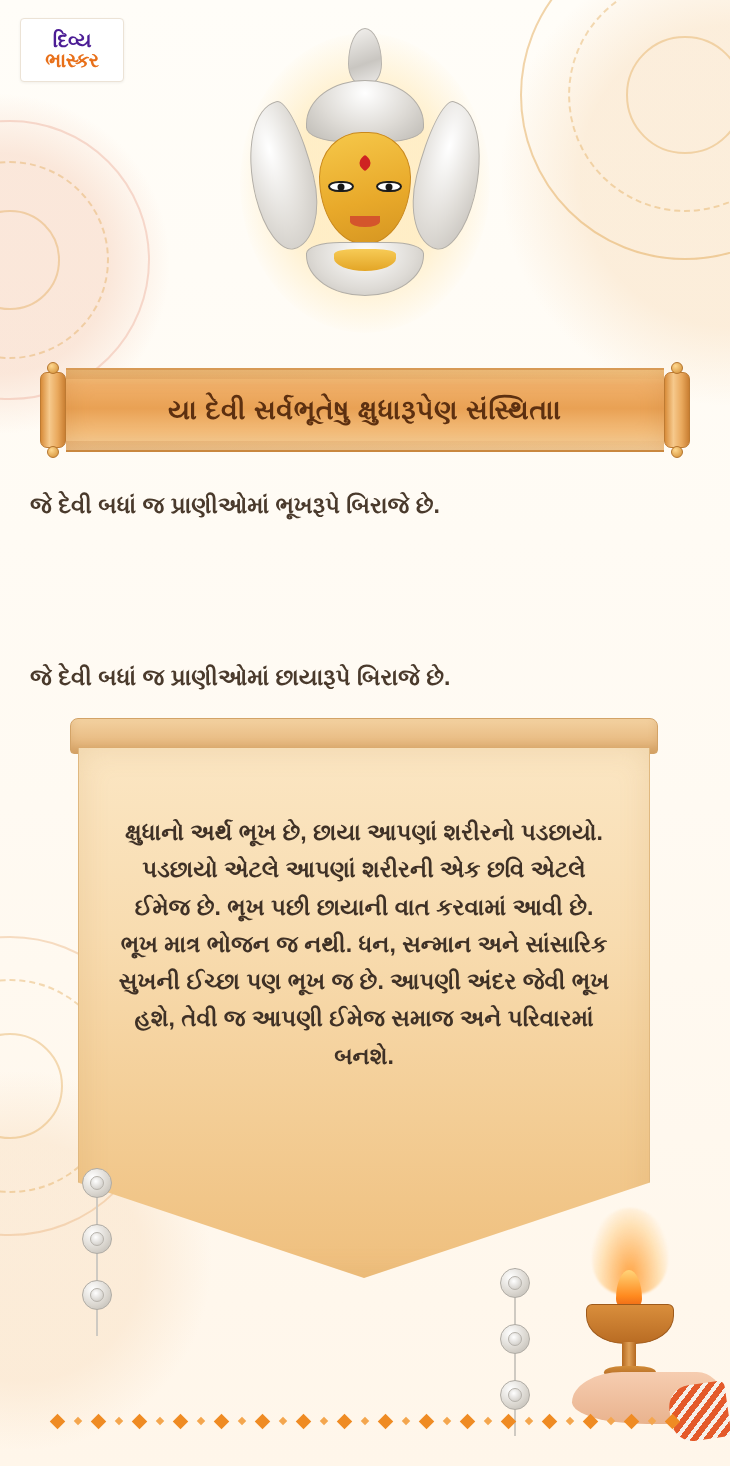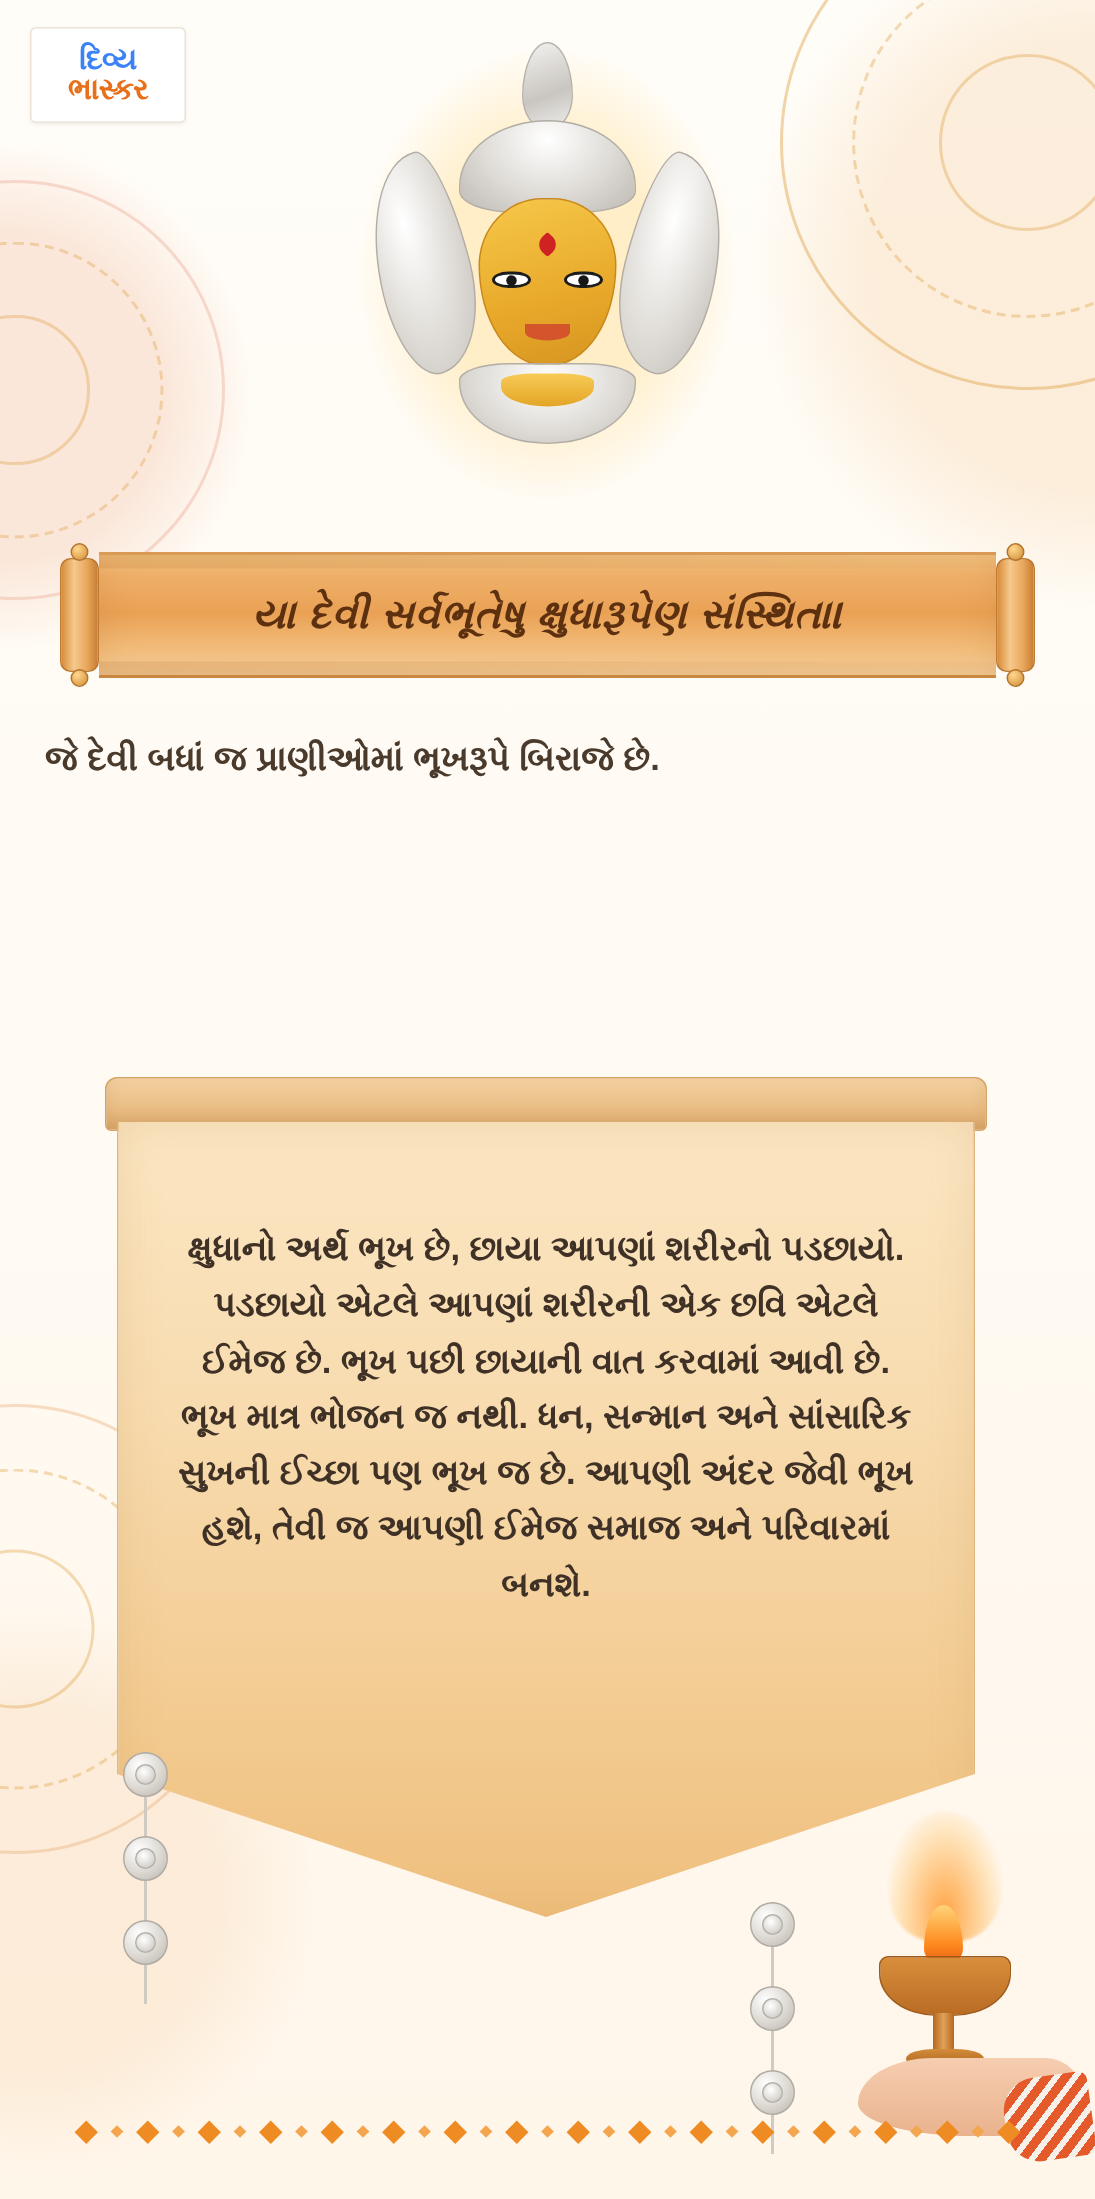--- a/index.html
+++ b/index.html
@@ -50,21 +50,21 @@
     background: #ffffff;
     border: 1px solid #ece3d6;
     border-radius: 4px;
     display: flex;
     flex-direction: column;
     align-items: center;
     justify-content: center;
     line-height: 1.02;
     box-shadow: 0 1px 3px rgba(0,0,0,0.06);
   }
-  .logo .l1 { font-size: 20px; font-weight: bold; color: #3b82f6; letter-spacing: -0.5px; }
+  .logo .l1 { font-size: 20px; font-weight: bold; color: #4c1d95; letter-spacing: -0.5px; }
   .logo .l2 { font-size: 20px; font-weight: bold; color: #e8701a; letter-spacing: -0.5px; }
 
   
   .deity {
     position: absolute;
     left: 50%;
     transform: translateX(-50%);
     top: 28px;
     width: 240px;
     height: 310px;
@@ -192,21 +192,20 @@
     position: absolute;
     left: 40px; right: 40px; top: 50%;
     transform: translateY(-50%);
     text-align: center;
     font-family: "Liberation Sans", sans-serif;
     font-size: 27px;
     font-weight: bold;
     color: #5d3010;
     letter-spacing: 0.5px;
     white-space: nowrap;
-    font-style: italic;
   }
 
   .meaning {
     position: absolute;
     left: 30px; right: 30px;
     font-size: 23px;
     font-weight: bold;
     color: #4a3a2c;
   }
 
@@ -368,20 +367,21 @@
       <div class="tube"></div>
         <div class="knob top"></div>
         <div class="knob bot"></div>
     </div>
     <div class="verse">યા દેવી  સર્વભૂતેષુ  ક્ષુધારૂપેણ  સંસ્થિતા।</div>
   </div>
 
   <div class="meaning" style="top:492px">જે દેવી બધાં જ પ્રાણીઓમાં ભૂખરૂપે બિરાજે છે.</div>
 
 
+  <div class="meaning" style="top:664px">જે દેવી બધાં જ પ્રાણીઓમાં છાયારૂપે બિરાજે છે.</div>
 
   <div class="parchment">
     <div class="curl"></div>
     <div class="sheet"></div>
     <div class="body">ક્ષુધાનો અર્થ ભૂખ છે, છાયા આપણાં શરીરનો પડછાયો. પડછાયો એટલે આપણાં શરીરની એક છવિ એટલે ઈમેજ છે. ભૂખ પછી છાયાની વાત કરવામાં આવી છે. ભૂખ માત્ર ભોજન જ નથી. ધન, સન્માન અને સાંસારિક સુખની ઈચ્છા પણ ભૂખ જ છે. આપણી અંદર જેવી ભૂખ હશે, તેવી જ આપણી ઈમેજ સમાજ અને પરિવારમાં બનશે.</div>
   </div>
 
   <div class="beads beads-left">
     <div class="thread"></div>
     <div class="bead"></div>

